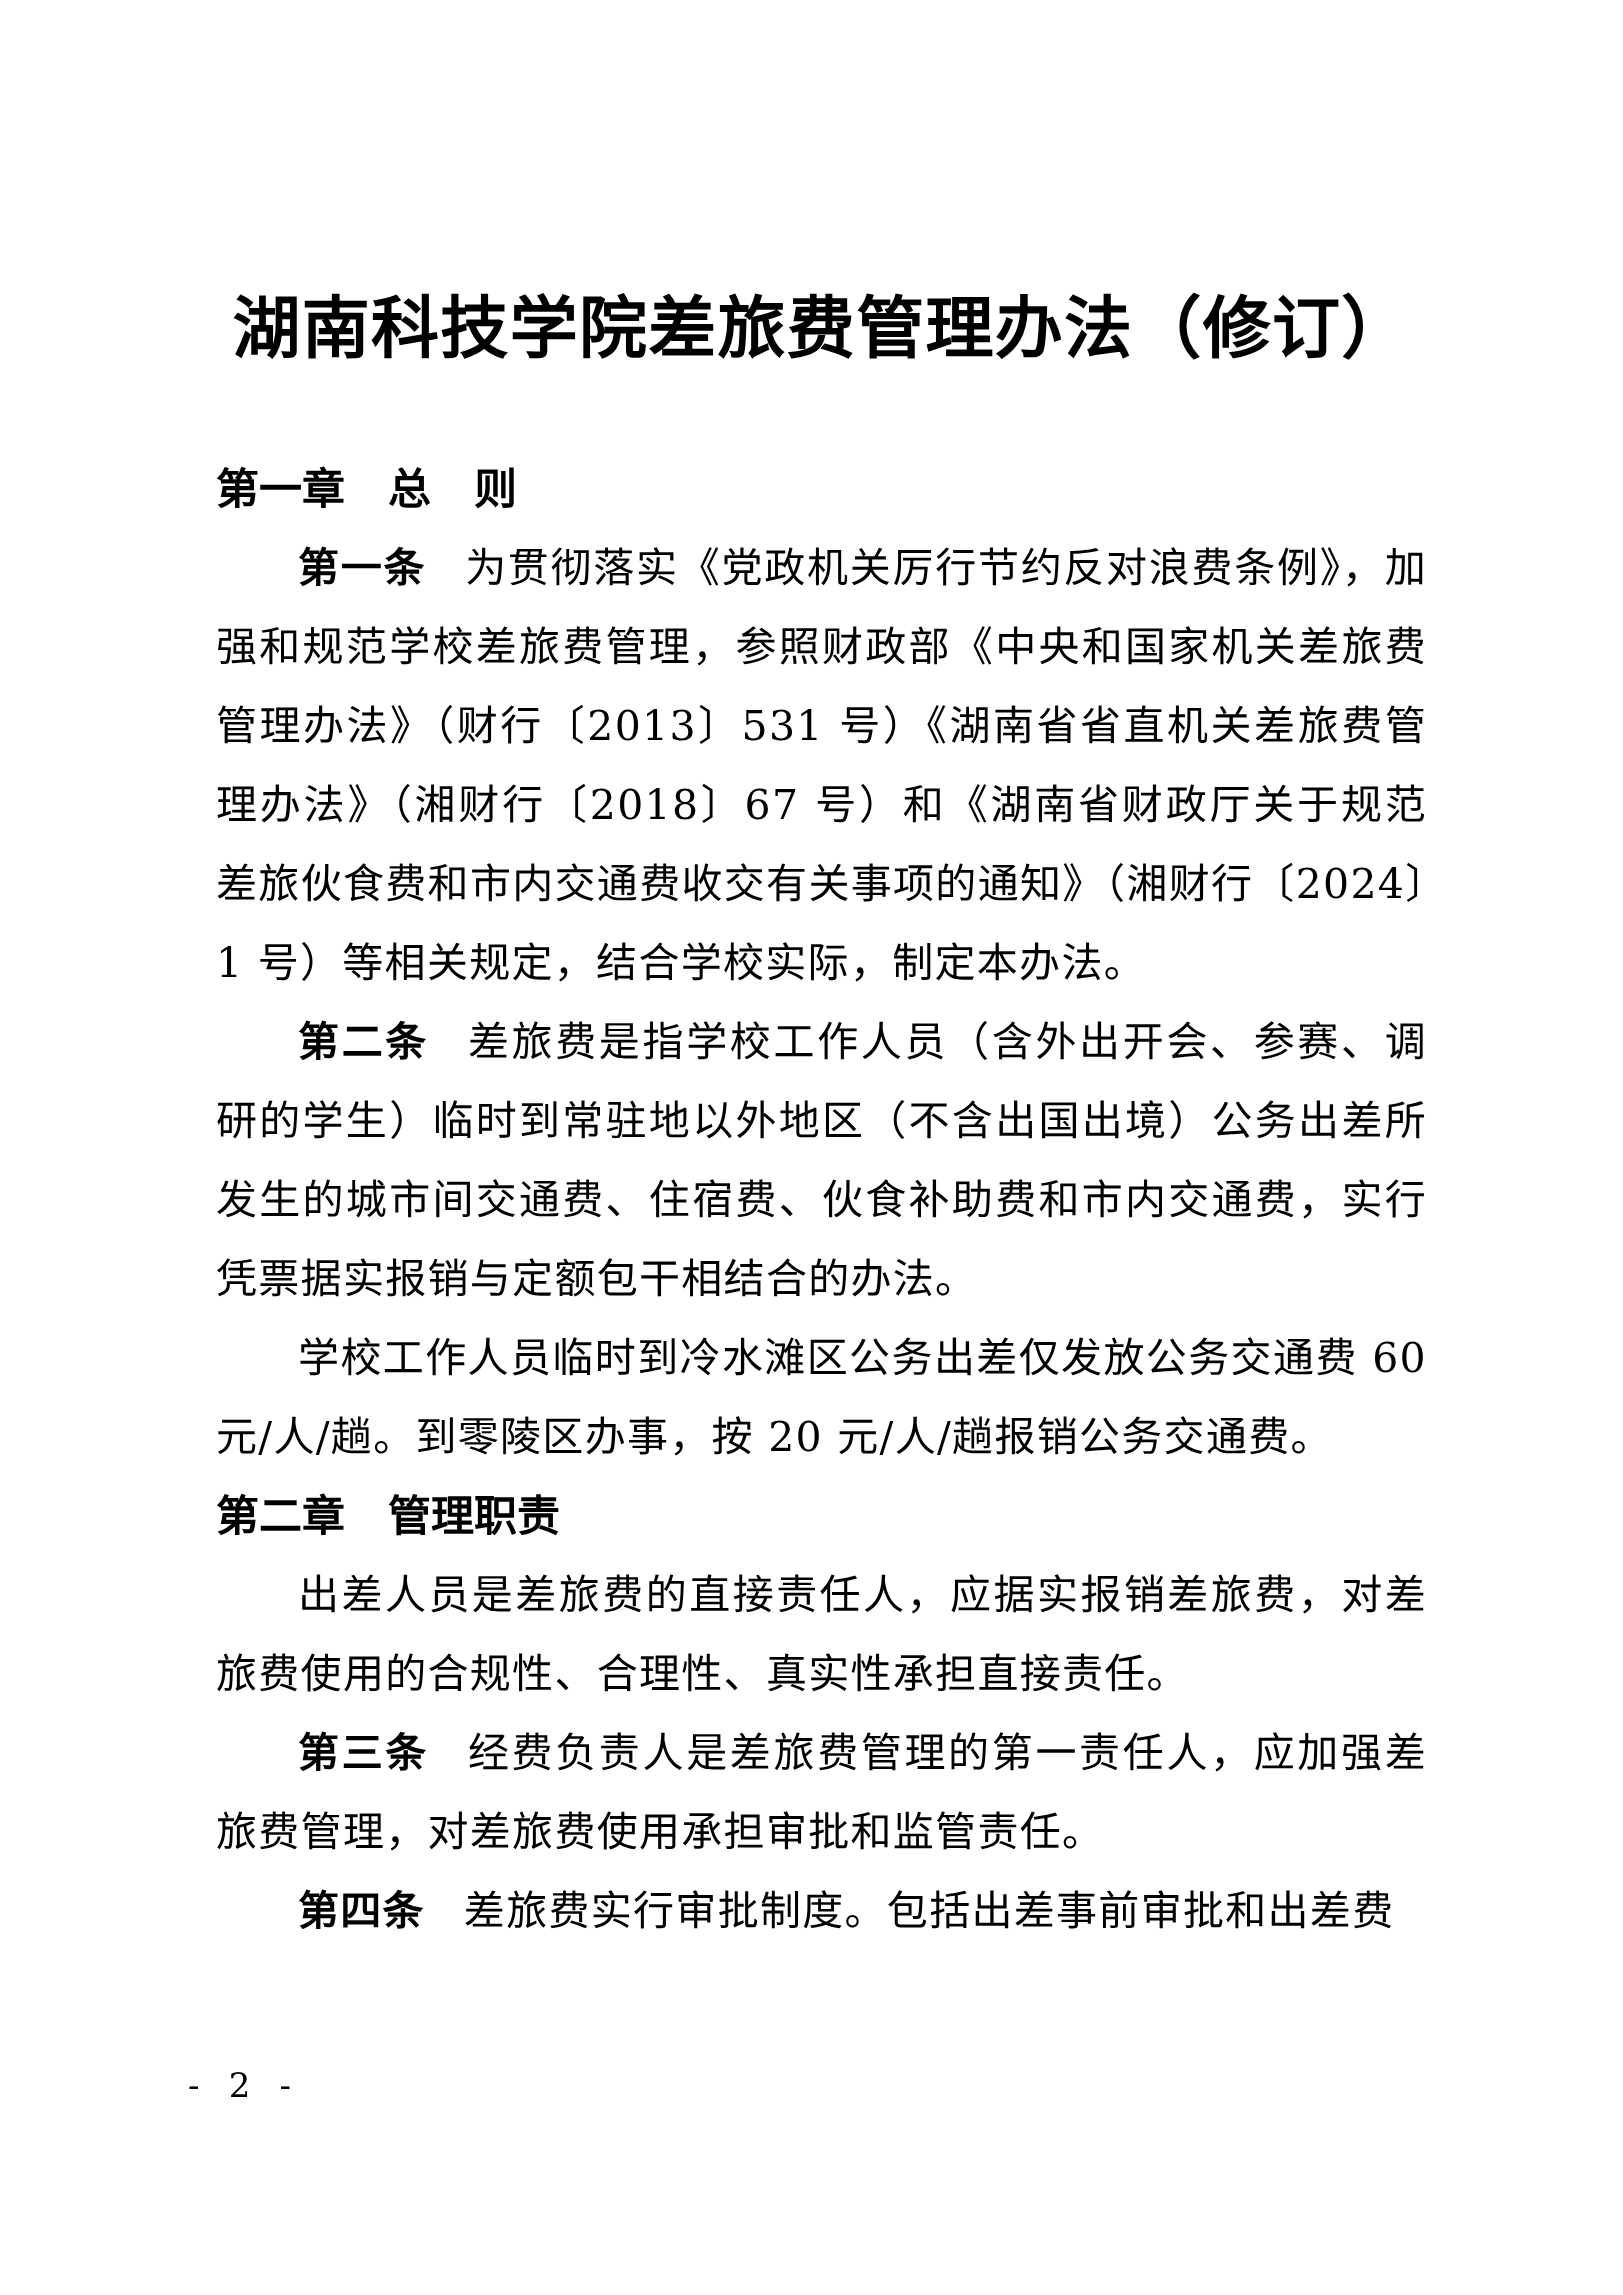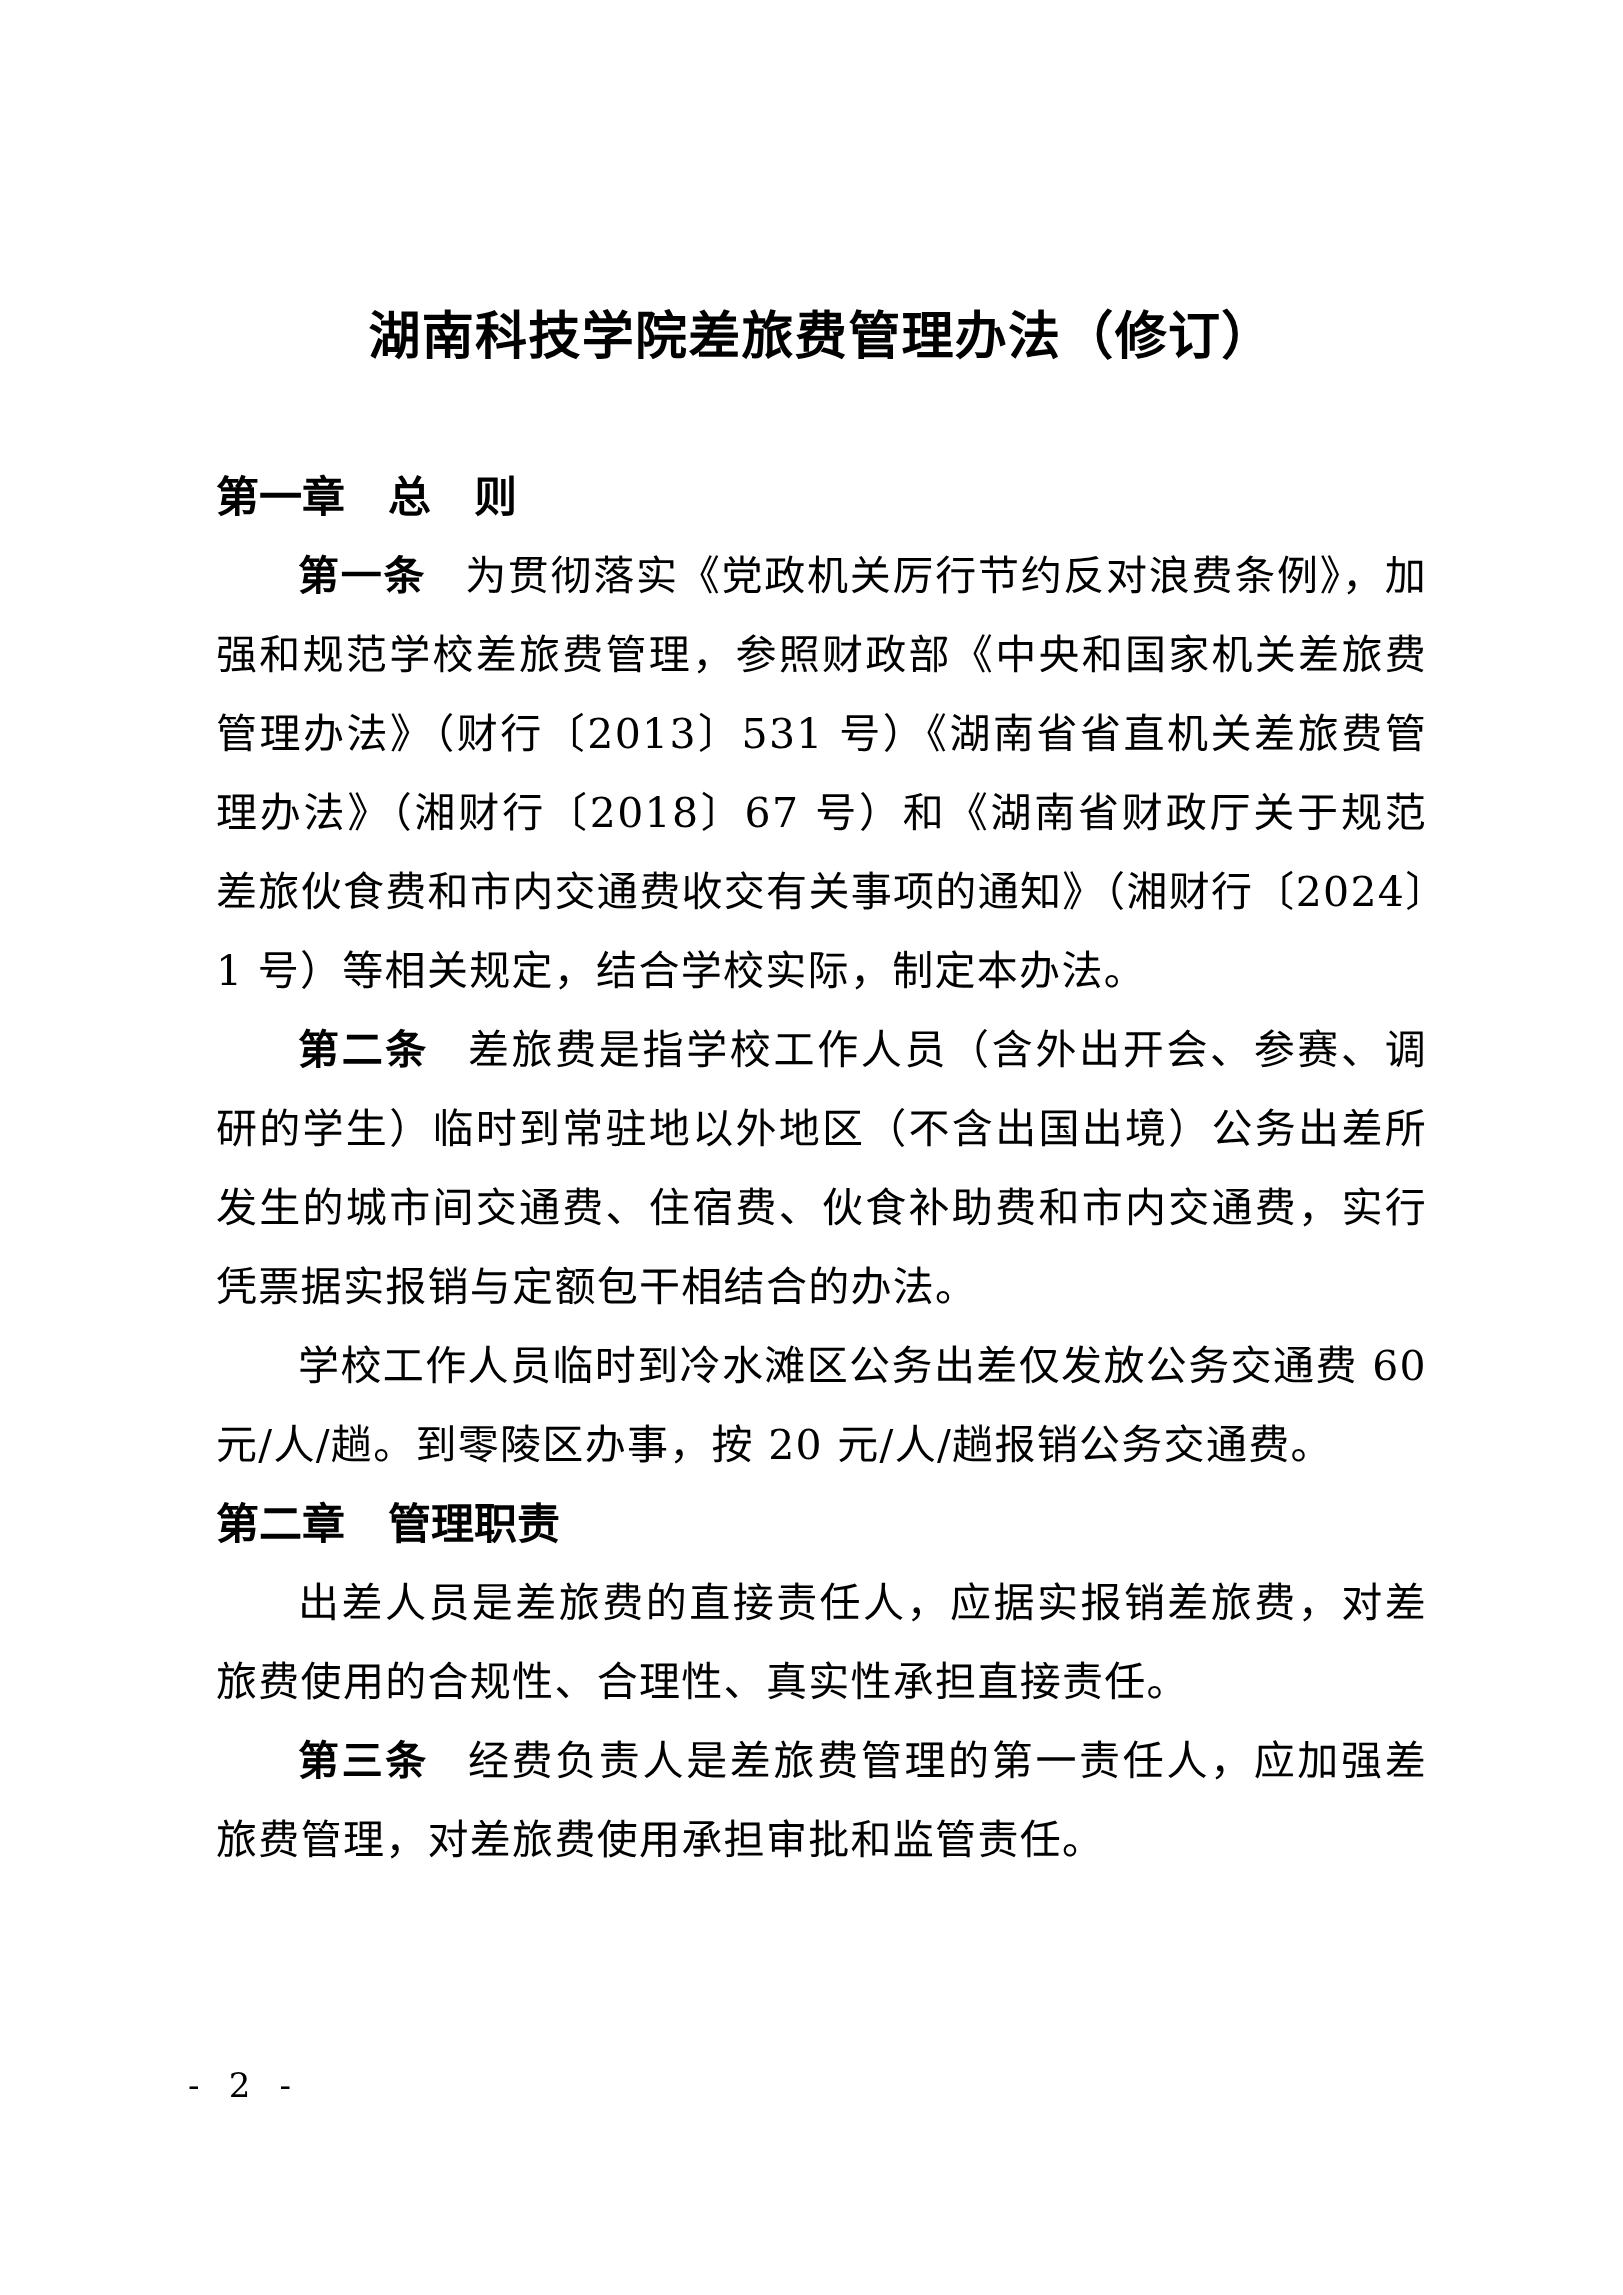--- a/index.html
+++ b/index.html
@@ -16,22 +16,22 @@
     font-family: "DejaVu Serif", serif;
     overflow: hidden;
   }
   .content {
     position: absolute;
     left: 216px;
     top: 298px;
     width: 1211px;
   }
   .doc-title {
-    margin: 8px;
-    font-size: 52px;
+    margin: 0;
+    font-size: 68px;
     line-height: 60px;
     font-weight: 700;
     text-align: center;
     letter-spacing: 1.3px;
     font-family: "DejaVu Serif", serif;
   }
   .doc-body {
     margin: 0;
   }
   .chapter-heading {
@@ -87,17 +87,18 @@
 
   <p class="para"><span class="para-text">学校工作人员临时到冷水滩区公务出差仅发放公务交通费 60 元/人/趟。到零陵区办事，按 20 元/人/趟报销公务交通费。</span></p>
 
   <h2 class="chapter-heading">第二章　管理职责</h2>
 
   <p class="para"><span class="para-text">出差人员是差旅费的直接责任人，应据实报销差旅费，对差旅费使用的合规性、合理性、真实性承担直接责任。</span></p>
 
   <p class="para"><b class="lead">第三条</b><span class="para-text">经费负责人是差旅费管理的第一责任人，应加强差旅费管理，对差旅费使用承担审批和监管责任。</span></p>
 
 
+  <p class="para"><b class="lead">第四条</b><span class="para-text">差旅费实行审批制度。包括出差事前审批和出差费</span></p>
 </main>
   </div>
   <div class="page-number">- 2 -</div>
 </div>
 
 
 </body></html>

